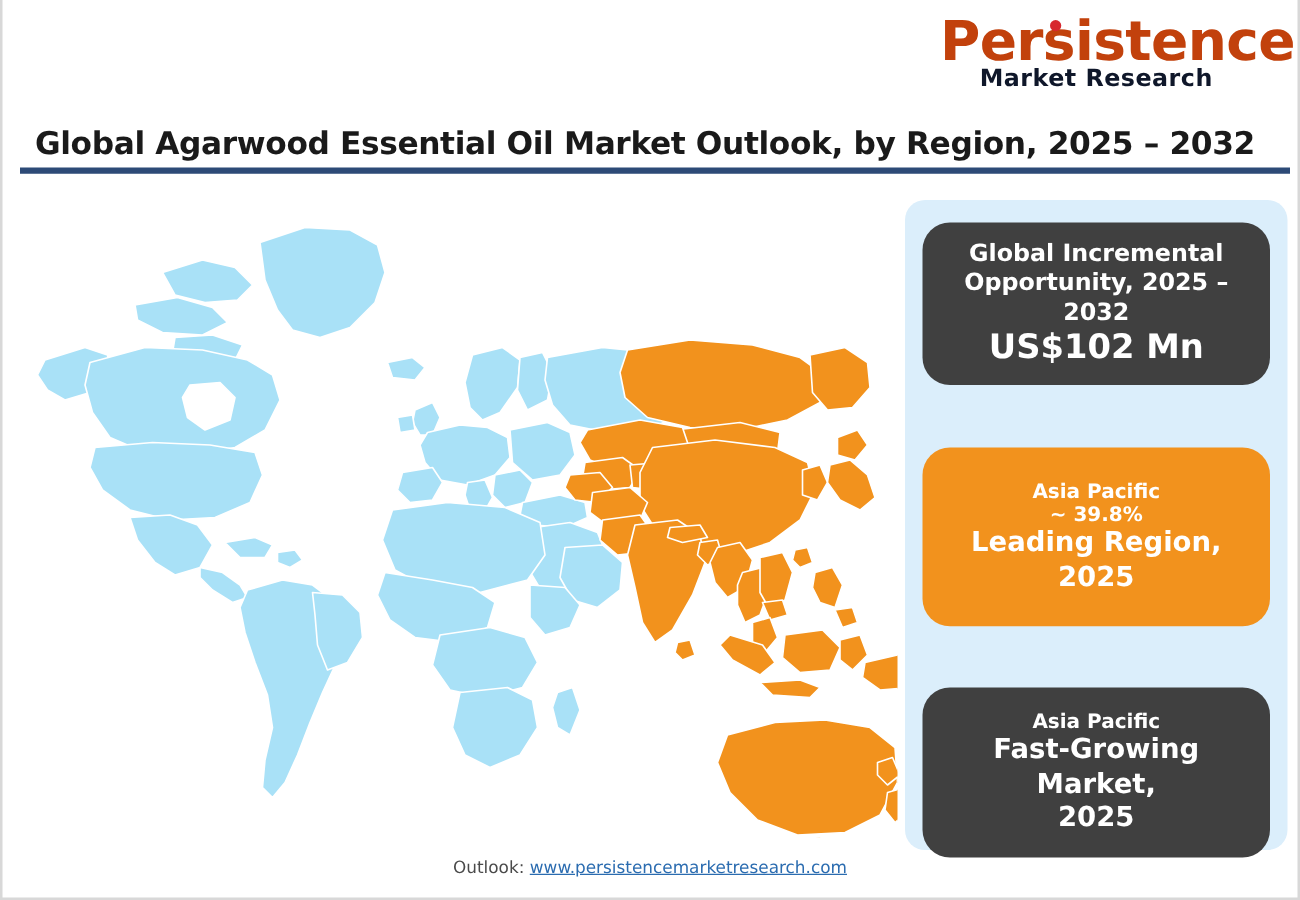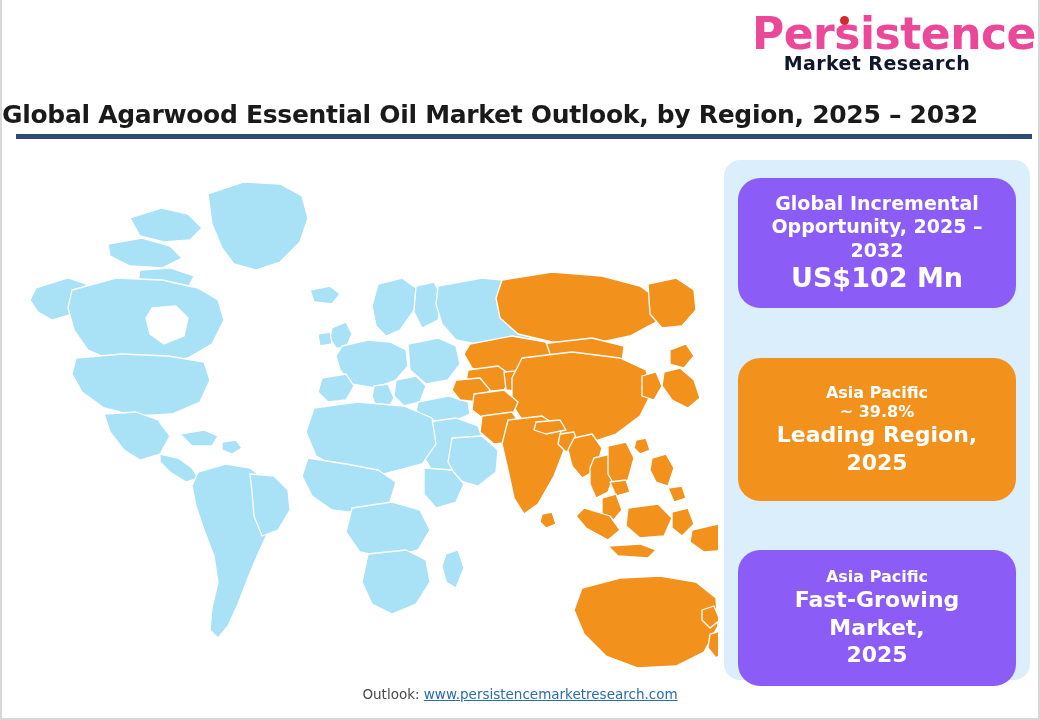--- a/index.html
+++ b/index.html
@@ -30,21 +30,21 @@
     right: 36px;
     width: 250px;
     height: 68px;
     text-align: center;
     line-height: 1;
   }
   .logo-main {
     font-family: "DejaVu Sans", sans-serif;
     font-size: 44px;
     font-weight: bold;
-    color: #ec4899;
+    color: #c2410c;
     letter-spacing: -0.5px;
     position: relative;
     display: inline-block;
   }
   .logo-dot {
     position: absolute;
     width: 9px;
     height: 9px;
     background: #d7282f;
     border-radius: 50%;
@@ -65,20 +65,21 @@
     position: absolute;
     left: 0;
     top: 100px;
     width: 1036px;
   }
   .title {
     font-family: "DejaVu Sans", sans-serif;
     font-size: 25px;
     font-weight: bold;
     color: #1a1a1a;
+    padding-left: 26px;
     white-space: nowrap;
     letter-spacing: -0.3px;
   }
   .title-rule {
     margin-top: 5px;
     margin-left: 14px;
     width: 1016px;
     height: 5px;
     background: #2d4a77;
   }
@@ -110,21 +111,21 @@
     border-radius: 22px;
     box-sizing: border-box;
     text-align: center;
     color: #ffffff;
     padding: 10px 12px;
     display: flex;
     flex-direction: column;
     justify-content: center;
     font-family: "DejaVu Sans", sans-serif;
   }
-  .card-navy { background: #8b5cf6; }
+  .card-navy { background: #404040; }
   .card-orange { background: #f2921d; }
 
   #card-opportunity { top: 18px;  height: 130px; }
   #card-leading     { top: 198px; height: 143px; }
   #card-growing     { top: 390px; height: 136px; }
 
   .c-line-sm {
     font-size: 19px;
     font-weight: bold;
     line-height: 1.22;

